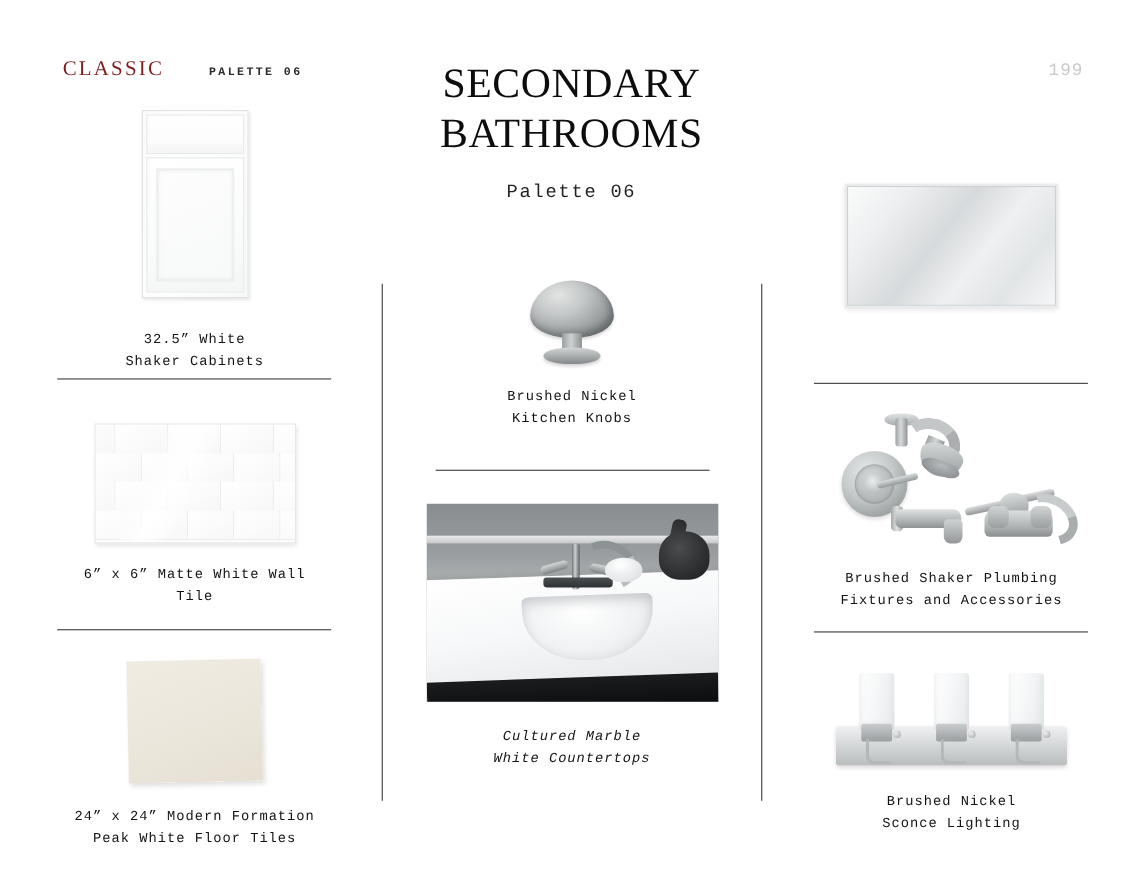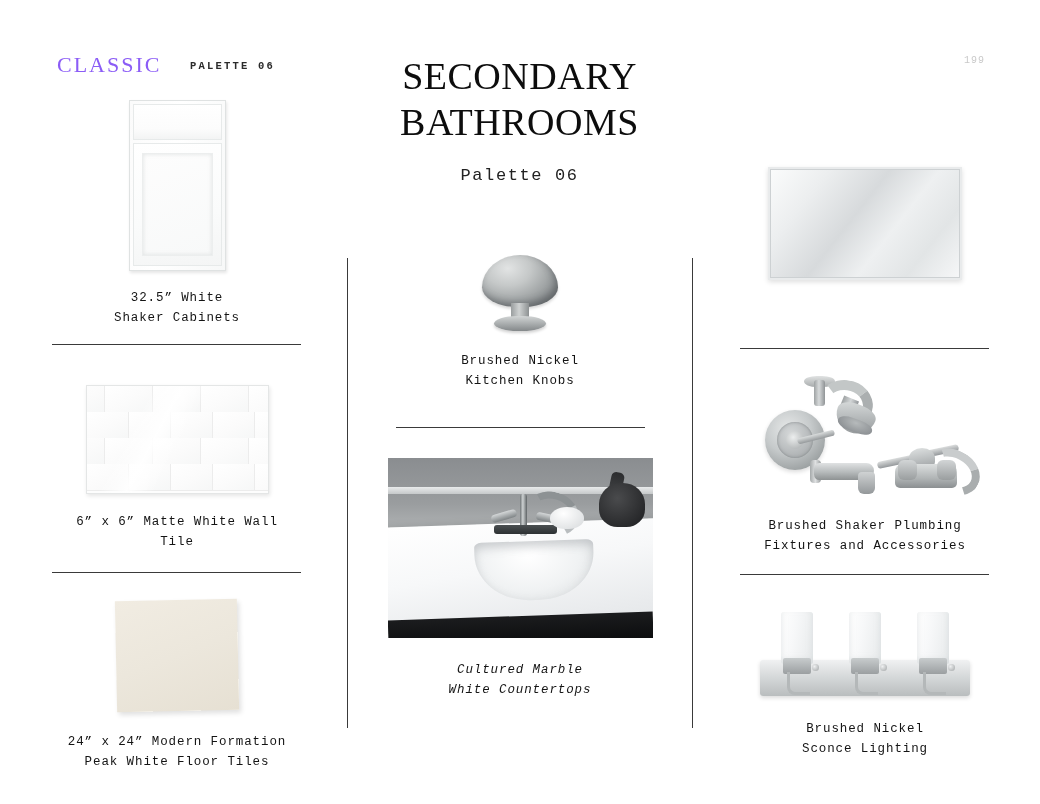--- a/index.html
+++ b/index.html
@@ -14,38 +14,38 @@
     overflow: hidden;
     font-family: "Liberation Mono", monospace;
     color: #1a1a1a;
   }
 
   
   .hdr-classic {
     position: absolute;
     left: 57px; top: 52px;
     font-family: "Liberation Serif", serif;
-    font-size: 22px;
+    font-size: 19px;
     letter-spacing: 2.0px;
-    color: #8b5cf6;
+    color: #7f1d1d;
   }
   .hdr-palette {
     position: absolute;
     left: 190px; top: 60px;
     font-family: "Liberation Mono", monospace;
     font-size: 10.5px;
     letter-spacing: 2.2px;
     font-weight: bold;
     color: #2b2b2b;
   }
   .hdr-pagenum {
     position: absolute;
     right: 55px; top: 55px;
     font-family: "Liberation Mono", monospace;
-    font-size: 10px;
+    font-size: 16px;
     letter-spacing: 1px;
     color: #c9c9c9;
   }
 
   
   .title-wrap {
     position: absolute;
     left: 347px; top: 53px;
     width: 345px;
     text-align: center;
@@ -477,21 +477,21 @@
 <div class="col-rule left"></div>
 <div class="col-rule right"></div>
 
 <div class="item" style="left:42px; top:100px; width:270px;">
   <div class="art cabinet">
     <div class="cab-drawer"></div>
     <div class="cab-door">
       <div class="cab-panel"></div>
     </div>
   </div>
-  <div class="item-caption" style="margin-top:17px;">32.5” White
+  <div class="item-caption" style="margin-top:28px;">32.5” White
 Shaker Cabinets</div>
 </div>
 <div class="divider" style="left:52px; top:344px; width:249px;"></div>
 
 <div class="item" style="left:42px; top:385px; width:270px;">
   <div class="art subway">
     <div class="subway-rows">
       <div class="sw-row" style="top:0px; margin-left:0px;">
         <div class="sw-brick"></div>
         <div class="sw-brick"></div>

